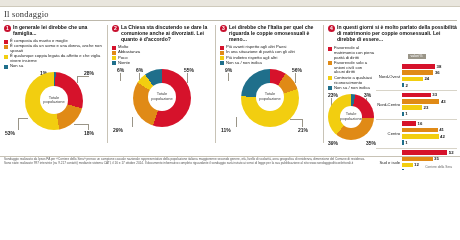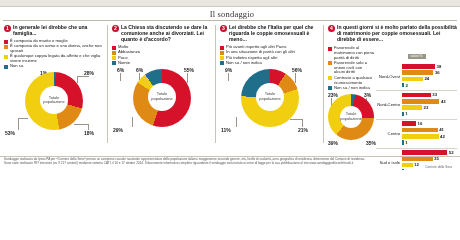--- a/index.html
+++ b/index.html
@@ -14,21 +14,20 @@
 
   .topbar {
     height: 7px; width: 100%;
     background: #e9e6de;
     border-bottom: 1px solid #cfcabc;
   }
   .hdr-title {
     font-size: 8.5px; color: #333; padding: 2px 0 1px 4px;
     font-family: "Liberation Serif", serif;
     letter-spacing: .2px;
-    text-align: center;
   }
   .hdr-rule { height:1px; background:#bdb8ab; margin:0 3px; }
 
   .panels { display: flex; width: 460px; height: 126px; }
   .panel { position: relative; padding: 3px 3px 0 4px; }
   .p1 { width: 108px; }
   .p2 { width: 108px; }
   .p3 { width: 108px; }
   .p4 { width: 136px; }
   .vdiv { width:1px; background:#c8c3b6; margin-top:4px; height:118px; }

